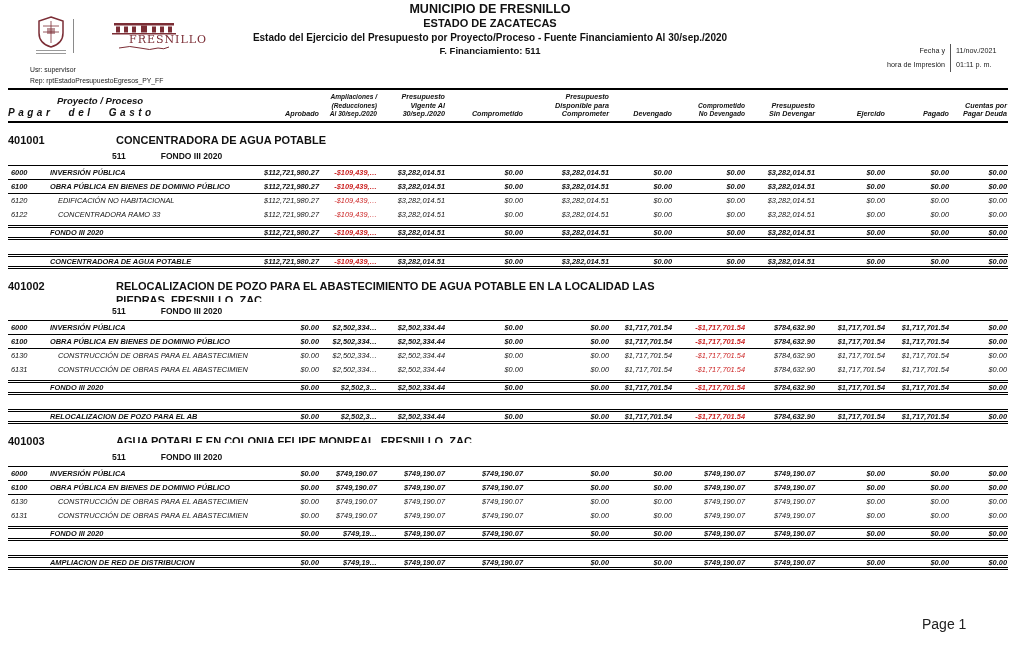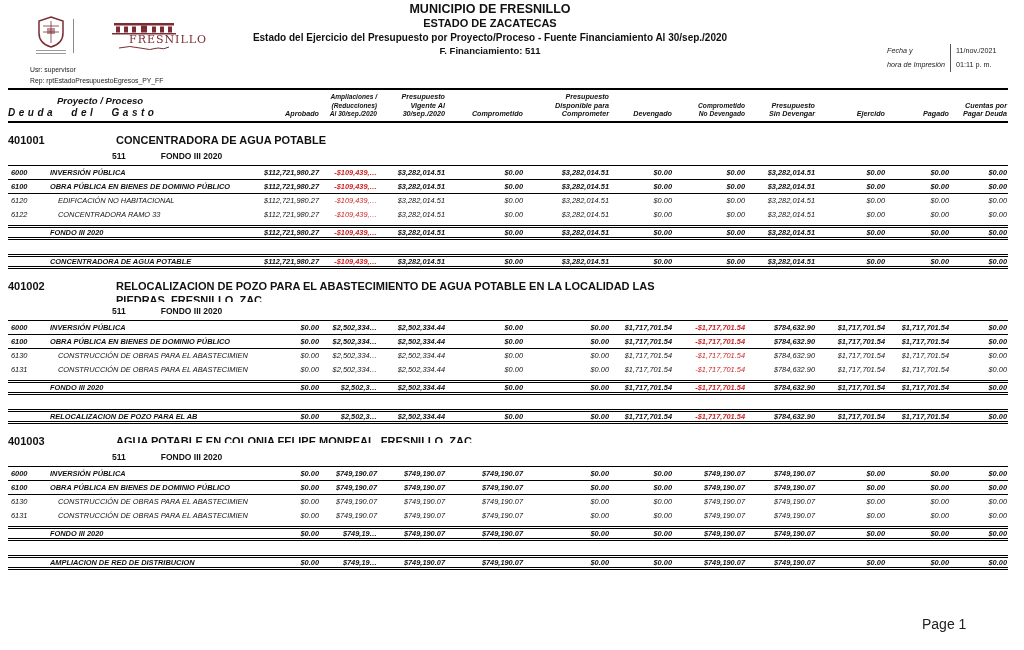--- a/index.html
+++ b/index.html
@@ -25,21 +25,21 @@
   .logo-block{position:absolute;left:36px;top:16px;display:flex;align-items:center;gap:7px;}
   .crest-wrap{display:flex;flex-direction:column;align-items:center;gap:2px;}
   .crest-caption{width:30px;height:6px;
     background:linear-gradient(#9a9a9a 0 1px,transparent 1px 3px,#9a9a9a 3px 4px,transparent 4px);}
   .logo-divider{width:1px;height:34px;background:#8a8a8a;}
   .fresnillo-logo{display:flex;flex-direction:column;align-items:center;line-height:9px;}
   .logo-text{font-family:"DejaVu Serif","Liberation Serif",serif;font-size:11px;font-weight:normal;
     color:var(--maroon);letter-spacing:1px;margin-left:48px;}
   .meta-left{position:absolute;left:30px;top:64px;font-size:6.8px;line-height:11px;color:#222;}
   .date-box{position:absolute;right:14px;top:44px;display:flex;font-size:7.2px;line-height:14px;color:#222;}
-  .dlabels{padding-right:5px;font-style:italic;}
+  .dlabels{text-align:right;padding-right:5px;}
   .dvalues{border-left:1px solid #555;padding-left:5px;min-width:60px;}
   
   .report-body{margin-left:8px;width:1000px;}
   .grid-row{display:grid;grid-template-columns:var(--cols);font-style:italic;}
   .thead{border-top:2px solid #000;border-bottom:2px solid #000;
     align-items:end;padding:3px 0 2px;}
   .proj-cell{grid-column:1/3;}
   .proj-l1{font-size:9.5px;font-weight:bold;padding-left:49px;line-height:12px;}
   .proj-l2{font-size:10px;font-weight:bold;letter-spacing:3.5px;word-spacing:9px;line-height:12px;}
   .hcell{font-size:7.2px;font-weight:bold;text-align:right;line-height:8.5px;padding-right:1px;}
@@ -120,21 +120,21 @@
       <div>11/nov./2021</div>
       <div>01:11 p. m.</div>
     </div>
   </div>
 </header>
 
 <main class="report-body">
   <div class="thead grid-row">
     <div class="proj-cell">
       <div class="proj-l1">Proyecto / Proceso</div>
-      <div class="proj-l2">Deuda del Gasto</div>
+      <div class="proj-l2">Pagar del Gasto</div>
     </div>
 
   <div class="hcell hcol-aprobado">
         <div>Aprobado</div>
       </div>
       <div class="hcell hcol-ampliaciones">
         <div>Ampliaciones /</div>
         <div>(Reducciones)</div>
         <div>Al 30/sep./2020</div>
       </div>

